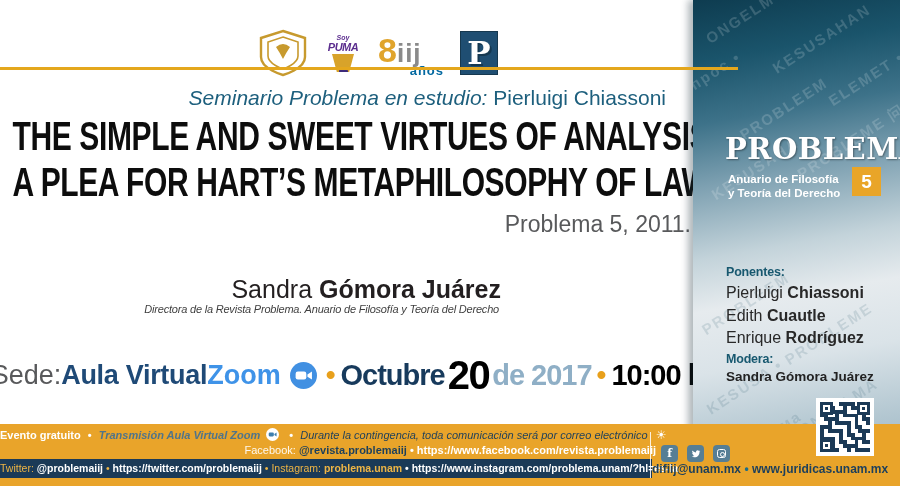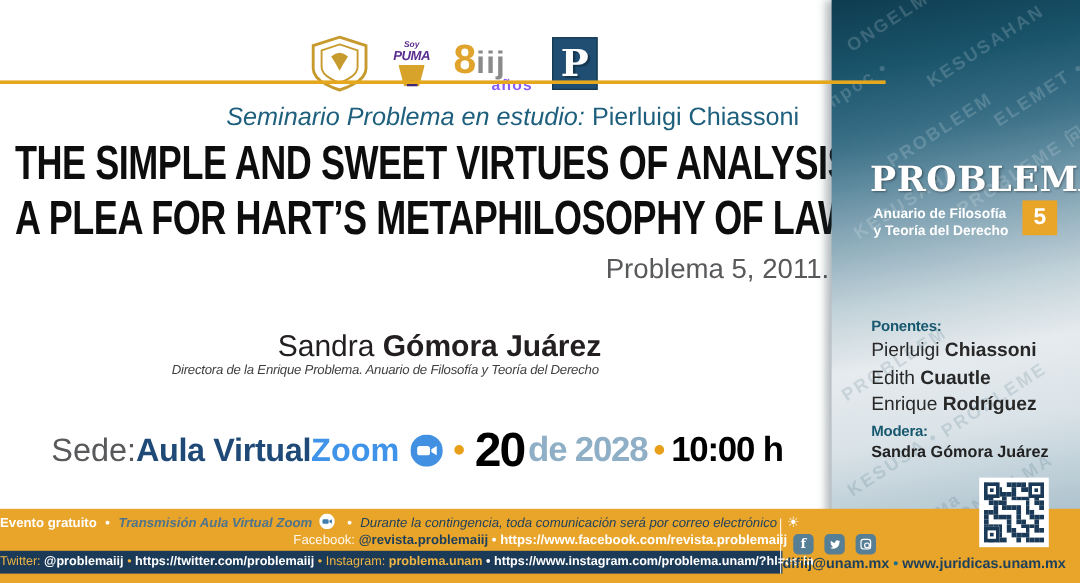--- a/index.html
+++ b/index.html
@@ -9,21 +9,21 @@
   
   .logos { position:absolute; top:10px; left:258px; height:52px; display:flex; align-items:center; gap:16px;margin-top:17px; }
   .puma { width:38px; text-align:center; }
   .puma-top { font-size:7px; font-style:italic; color:#5b2d8e; font-weight:bold; }
   .puma-main { font-size:11px; font-style:italic; font-weight:bold; color:#5b2d8e; letter-spacing:-0.5px; }
   .puma-face { width:22px; height:18px; margin:1px auto 0; background:#d8a32a; clip-path:polygon(0 0,100% 0,78% 100%,22% 100%); position:relative; }
   .puma-face::after { content:""; position:absolute; left:7px; bottom:-4px; width:9px; height:9px; border-radius:50%; background:#3d2a7a; }
   .anios { position:relative; width:66px; height:46px; }
   .a8 { font-size:34px; font-weight:bold; color:#e0a42c; line-height:40px; }
   .aiij { font-size:26px; font-weight:bold; color:#8a8a8a; letter-spacing:1px; }
-  .alabel { position:absolute; right:0; bottom:-2px; color:#8b5cf6; font-weight:bold; font-size:13px; letter-spacing:1px; }
+  .alabel { position:absolute; right:0; bottom:-2px; color:#0369a1; font-weight:bold; font-size:13px; letter-spacing:1px; }
   .plogo { width:38px; height:44px; background:#1f4e72; border:1px solid #16384f; display:flex; align-items:center; justify-content:center; }
   .plogo span { font-family:"DejaVu Serif", serif; font-weight:bold; font-size:31px; color:#fff; text-shadow:2px 2px 0 #153850; }
 
   .gold-rule { position:absolute; top:67px; left:0; width:738px; height:3px; background:#e4a71d; z-index:7; }
 
   
   .seminar { position:absolute; top:86px; left:0; width:666px; text-align:right; font-size:21px; color:#1d5f7d; }
   .sem-it { font-style:italic; }
   .title { position:absolute; top:113px; left:0; width:700px; }
   .title-line { position:relative; width:900px; left:-100px; text-align:center; transform:scaleX(.75); transform-origin:center;
@@ -137,34 +137,35 @@
 
   <div class="title">
     <div class="title-line">THE SIMPLE AND SWEET VIRTUES OF ANALYSIS.</div>
     <div class="title-line">A PLEA FOR HART’S METAPHILOSOPHY OF LAW</div>
   </div>
   <div class="reference">Problema 5, 2011.</div>
 
   <div class="coord-name">
     <span class="lt">Sandra </span><span class="bd">Gómora Juárez</span>
   </div>
-  <div class="coord-role">Directora de la Enrique Problema. Anuario de Filosofía y Teoría del Derecho</div>
+  <div class="coord-role">Directora de la Revista Problema. Anuario de Filosofía y Teoría del Derecho</div>
 
   <div class="sede-row">
     <span class="s-label">Sede: </span>
     <span class="s-venue">Aula Virtual </span>
     <span class="s-zoom">Zoom</span>
     <svg class="zoom-ic" viewBox="0 0 24 24">
       <circle cx="12" cy="12" r="12" fill="#4190e2"></circle>
       <rect x="5" y="8.5" width="9.5" height="7" rx="2" fill="#fff"></rect>
       <path d="M15.5 11 L19.5 8.5 V15.5 L15.5 13 Z" fill="#fff"></path>
     </svg>
     <span class="s-dot">•</span>
+    <span class="s-month">Octubre </span>
     <span class="s-day">20 </span>
-    <span class="s-year">de 2028 </span>
+    <span class="s-year">de 2017 </span>
     <span class="s-dot">•</span>
     <span class="s-time">10:00 h</span>
   </div>
 
   <div class="panel">
     <span class="wm light" style="top:10px; left:8px;">ONGELM</span>
     <span class="wm light" style="top:30px; left:72px;">KESUSAHAN</span>
     <span class="wm light" style="top:62px; left:-6px;">прос •</span>
     <span class="wm light" style="top:100px; left:40px;">PROBLEEM</span>
     <span class="wm light" style="top:128px; left:95px;">PROBLEME 问題</span>

